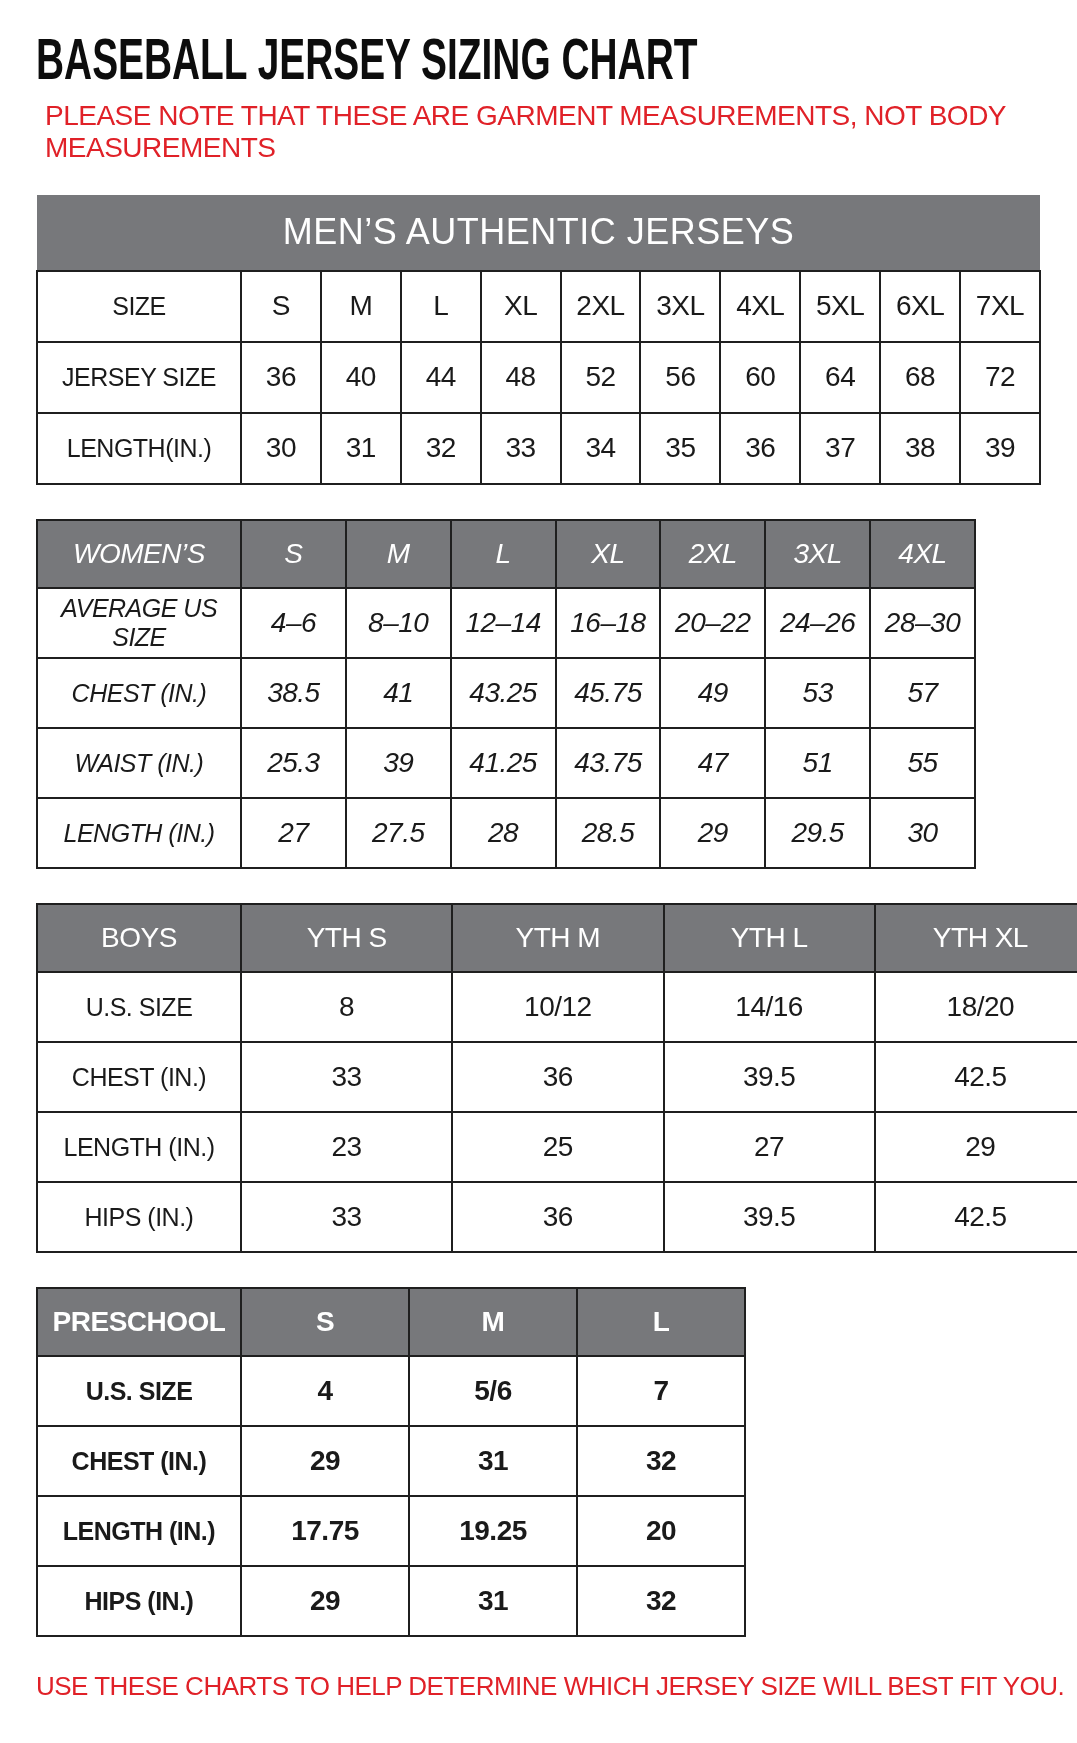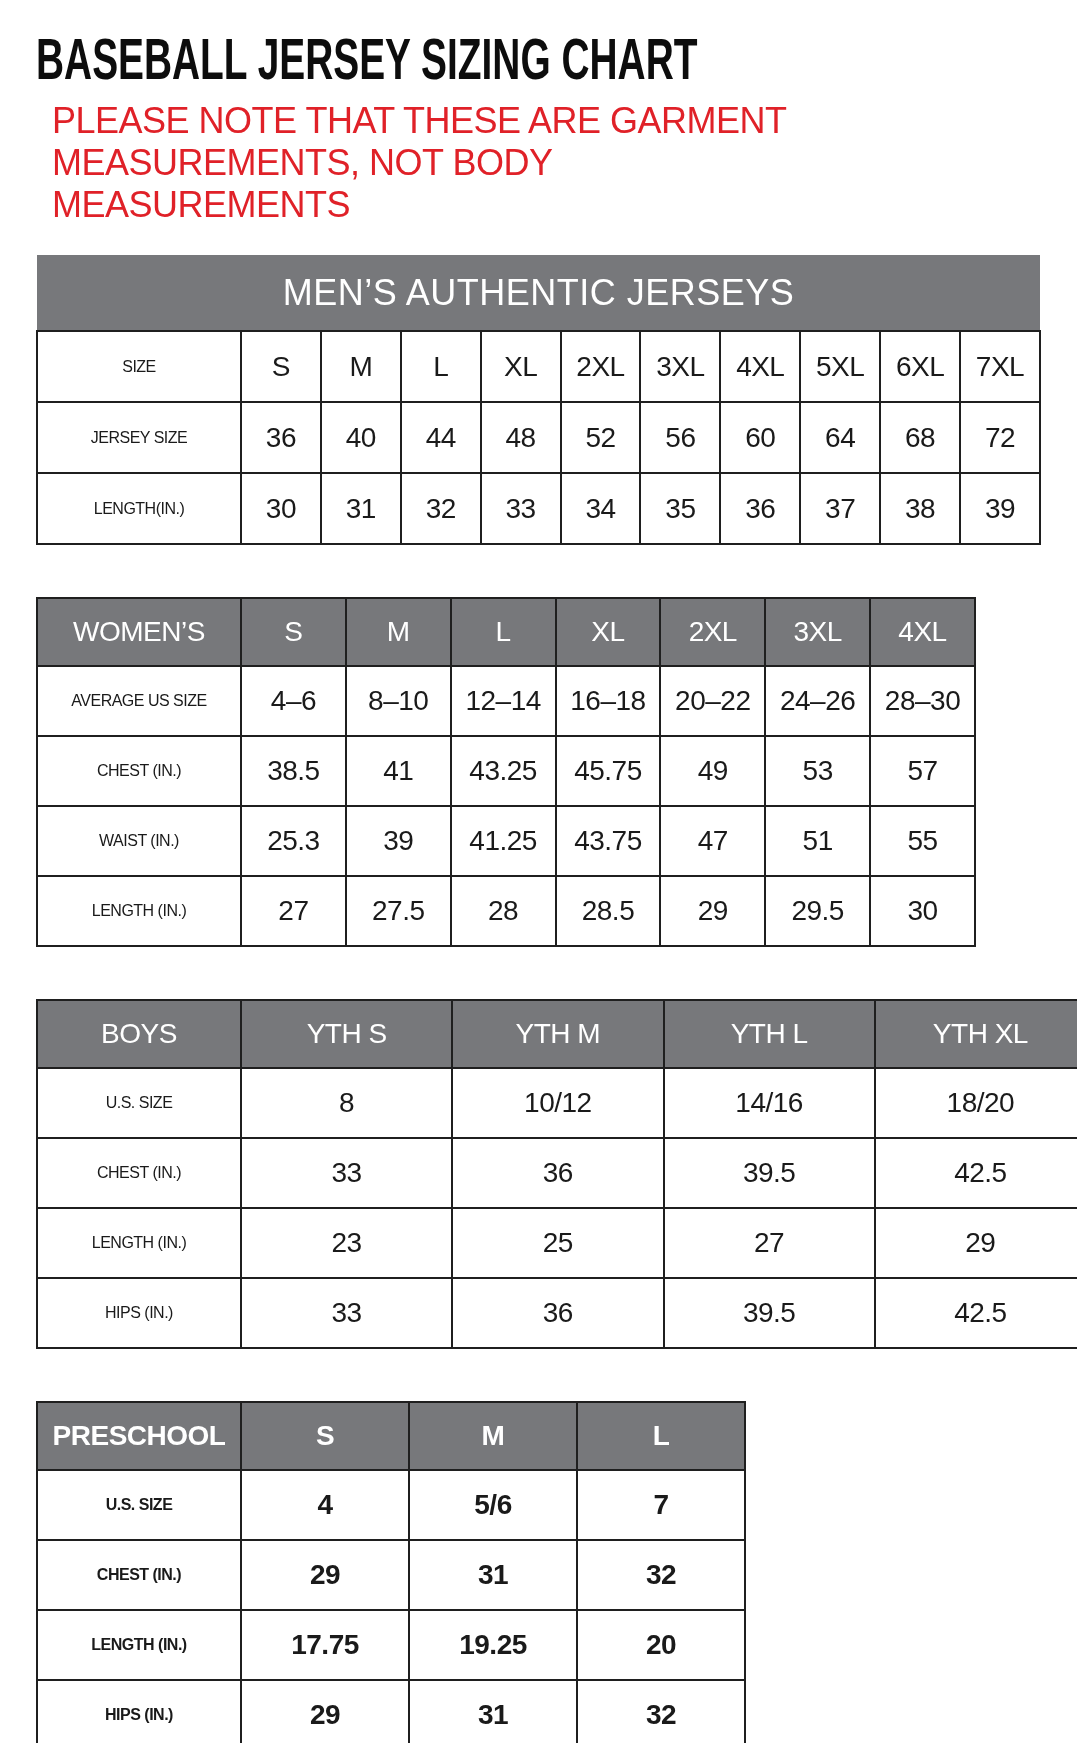--- a/index.html
+++ b/index.html
@@ -28,35 +28,35 @@
     display: inline-block;
     font-size: 58px;
     font-weight: bold;
     letter-spacing: 0px;
     color: #0d0d0d;
     transform: scaleX(0.67);
     transform-origin: left center;
   }
   
   .note {
-    margin: 0 0 30px 16px;
-    font-size: 36px;
+    margin: 0 0 30px 9px;
+    font-size: 28px;
     line-height: 1.16;
     letter-spacing: -0.5px;
     color: var(--red, #e02128);
   }
   .note span { display: block; }
   
   table.tbl {
     border-collapse: collapse;
     table-layout: fixed;
-    margin: 0 0 52px 0;
+    margin: 0 0 34px 0;
   }
   table.mens      { width: 1005px; }
-  table.womens    { width: 940px;  }
+  table.womens    { width: 940px; font-style: italic;  }
   table.boys      { width: 1051px;  }
   table.preschool { width: 710px; font-weight: bold;  }
   col.label-col   { width: 204px;  }
   td {
     border: 2px solid var(--border, #1f1f1f);
     text-align: center;
     vertical-align: middle;
     padding: 2px 4px;
     box-sizing: border-box;
   }
@@ -70,21 +70,21 @@
     height: 76px;
   }
   .ghead-cell {
     background: var(--gray, #77787b);
     color: #ffffff;
     font-size: 28px;
     letter-spacing: -0.5px;
     height: 68px;
   }
   .label-cell {
-    font-size: 16px;
+    font-size: 25px;
     letter-spacing: -0.5px;
     line-height: 1.15;
   }
   td.value-cell {
     font-size: 28px;
     letter-spacing: -0.5px;
     height: 70px;
   }
   table.mens td.value-cell { height: 71px; }
   

